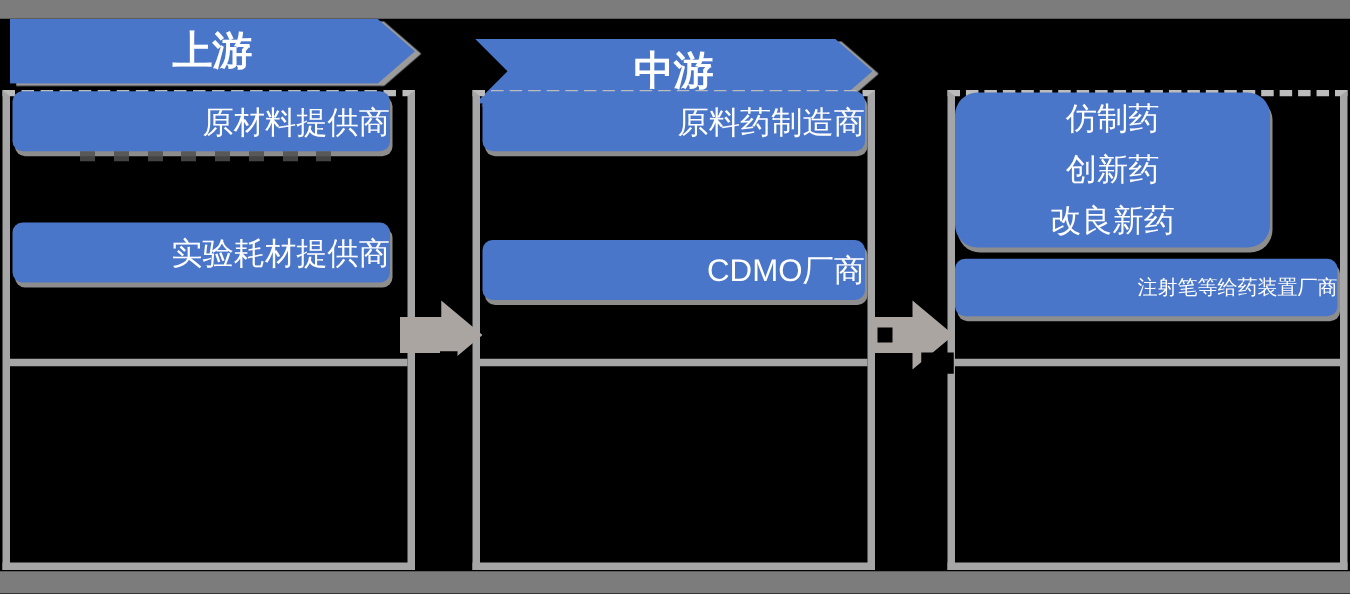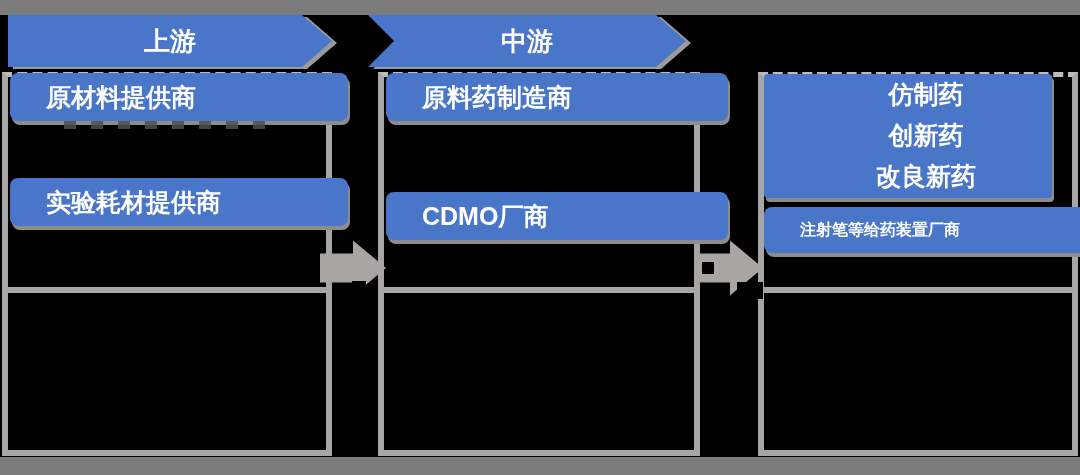--- a/index.html
+++ b/index.html
@@ -17,54 +17,53 @@
   }
   .hbar{position:absolute;left:0;width:1080px;background:var(--bar-gray);}
   .hbar.top{top:0;height:15px;}
   .hbar.bottom{top:457px;height:18px;}
 
   
   .banner-wrap{position:absolute;top:15px;height:52px;filter:drop-shadow(5px 2px 0 #9b9b9b);}
   .banner{
     width:100%;height:100%;background:var(--blue);
     display:flex;align-items:center;justify-content:center;
-    color:var(--text-white);font-weight:bold;font-size:26px;
+    color:var(--text-white);font-weight:bold;font-size:32px;
   }
   .banner.flat{clip-path:polygon(0 0,calc(100% - 30px) 0,100% 50%,calc(100% - 30px) 100%,0 100%);}
   .banner.chevron{clip-path:polygon(0 0,calc(100% - 30px) 0,100% 50%,calc(100% - 30px) 100%,0 100%,26px 50%);}
   #banner-wrap-1{left:8px;width:324px;}
-  #banner-wrap-2{left:368px;width:318px;}
+  #banner-wrap-2{left:380px;width:318px;margin-top:16px;}
   #banner-wrap-3{left:760px;width:318px;}
 
   
   .stage-panel{
     position:absolute;top:72px;height:384px;box-sizing:border-box;
     border:6px solid var(--border-gray);
     border-top:5px dashed #bcbcbc;
     background:transparent;
   }
   #panel-1{left:2px;width:330px;}
   #panel-2{left:378px;width:322px;}
   #panel-3{left:758px;width:320px;}
   .panel-divider{position:absolute;left:0;right:0;top:210px;height:6px;background:var(--border-gray);}
 
   
   .chain-box{
     position:absolute;background:var(--blue);border-radius:8px;
-    color:var(--text-white);font-weight:bold;font-size:25px;
-    display:flex;align-items:center;justify-content:flex-start;text-align:center;
+    color:var(--text-white);font-weight:normal;font-size:25px;
+    display:flex;align-items:center;justify-content:flex-end;text-align:center;
     box-shadow:2px 4px 0 var(--shadow-gray);
-    padding-left:36px;
   }
   #box-raw-material{left:10px;top:73px;width:302px;height:48px;}
   #box-lab-consumables{left:10px;top:178px;width:302px;height:48px;}
   #box-api-manufacturer{left:386px;top:73px;width:306px;height:48px;}
   #box-cdmo{left:386px;top:192px;width:306px;height:48px;}
   #box-drug-types{
-    left:764px;top:74px;width:252px;height:124px;border-radius:4px;
+    left:764px;top:74px;width:252px;height:124px;border-radius:18px;
     flex-direction:column;line-height:41px;
   }
   #box-delivery-device{left:764px;top:207px;width:306px;height:46px;font-size:16px;}
 
   
   .obscured-text-remnant{
     position:absolute;left:64px;top:121px;width:212px;height:8px;opacity:.85;
     background:repeating-linear-gradient(90deg,#4f4f4f 0 12px,transparent 12px 27px);
   }
 

